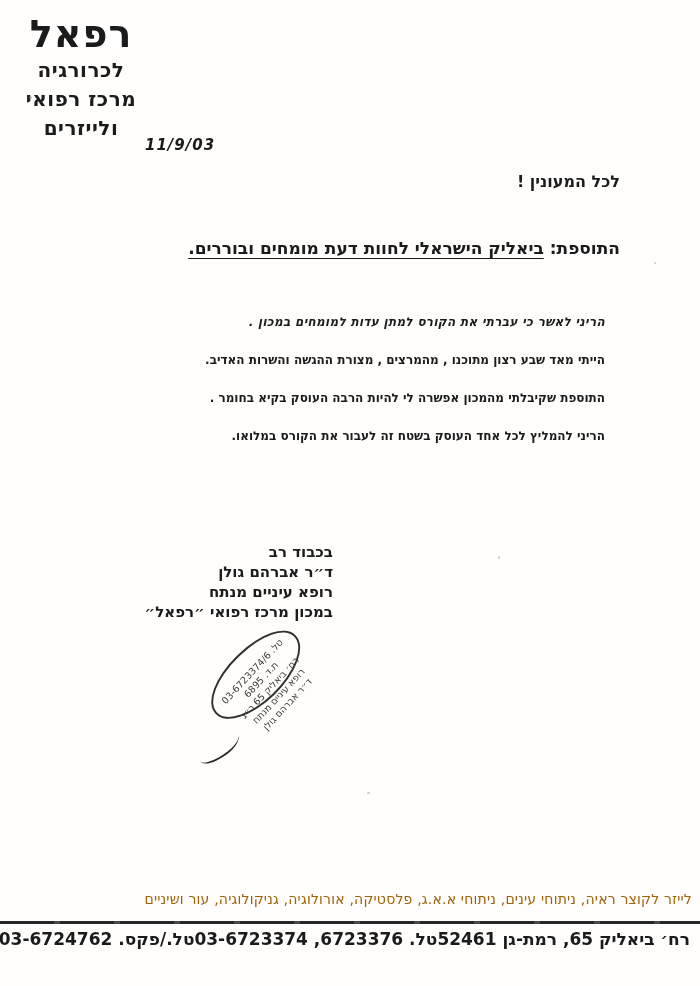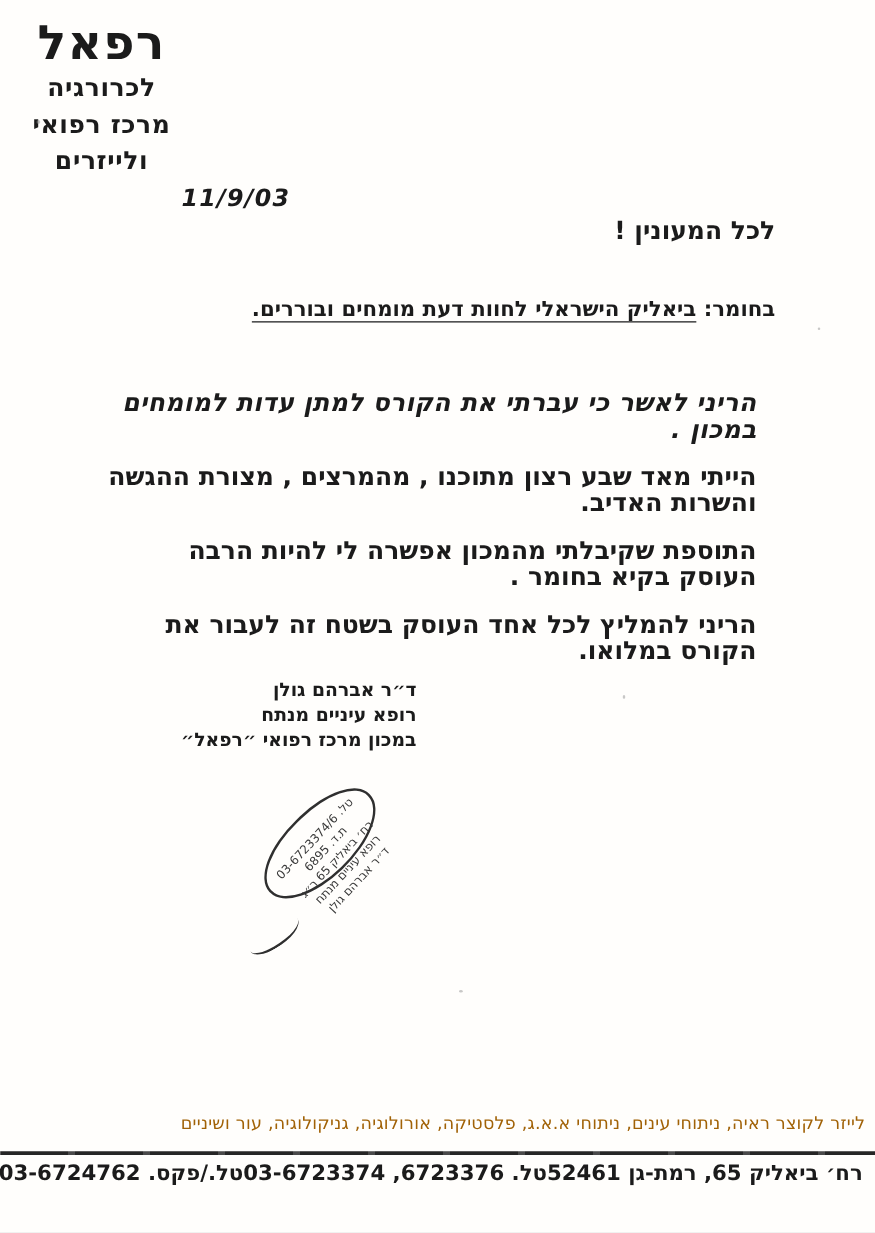--- a/index.html
+++ b/index.html
@@ -5,29 +5,29 @@
   html,body{margin:0;padding:0;background:#e8e8e8;}
   .page{
     position:relative;width:700px;height:986px;margin:0 auto;
     background:#fffefc;color:#1b1b1b;overflow:hidden;
     font-family:"DejaVu Sans",sans-serif;direction:rtl;
   }
   
   .logo{position:absolute;top:12px;right:560px;width:118px;text-align:center;font-weight:bold;}
   .logo-title{font-size:38px;line-height:44px;letter-spacing:1px;}
   .logo-sub{font-size:20px;line-height:29px;letter-spacing:0.5px;}
-  .letter-date{position:absolute;top:148px;left:145px;direction:ltr;
-    font-size:19px;font-weight:bold;font-style:italic;letter-spacing:1px;}
-  .greeting{position:absolute;top:172px;right:80px;font-size:20px;font-weight:bold;}
+  .letter-date{position:absolute;top:136px;left:145px;direction:ltr;
+    font-size:15px;font-weight:bold;font-style:italic;letter-spacing:1px;}
+  .greeting{position:absolute;top:172px;right:80px;font-size:16px;font-weight:bold;}
   
   .subject{position:absolute;top:238px;right:80px;font-size:17px;font-weight:bold;}
   .subject .u{text-decoration:underline;text-underline-offset:4px;}
   
   .body-block{position:absolute;top:312px;right:95px;width:520px;text-align:right;}
-  .body-block p{margin:0 0 17px 0;font-size:20px;line-height:21px;font-weight:bold;}
+  .body-block p{margin:0 0 17px 0;font-size:12px;line-height:21px;font-weight:bold;}
   .body-block p.hand{font-style:italic;font-weight:bold;letter-spacing:0.3px;}
   
   .signature{position:absolute;top:542px;right:367px;text-align:right;
     font-size:15px;font-weight:bold;line-height:20px;white-space:nowrap;}
   
   .stamp{position:absolute;top:630px;right:340px;width:180px;height:150px;}
   .stamp-text{position:absolute;top:28px;right:10px;width:160px;
     transform:rotate(-47deg);transform-origin:center;
     text-align:center;color:#3a3a3a;font-size:9.5px;line-height:12px;white-space:nowrap;}
   .stamp-ellipse{position:absolute;top:18px;right:48px;width:108px;height:50px;
@@ -56,32 +56,33 @@
     <div class="logo-sub">לכרורגיה</div>
     <div class="logo-sub">מרכז רפואי</div>
     <div class="logo-sub">ולייזרים</div>
   </div>
 
   <div class="letter-date">11/9/03</div>
 
   <div class="greeting">לכל המעונין !</div>
 
   <div class="subject">
-    <span>בחומר:</span>
+    <span>התוספת:</span>
     <span class="u">ביאליק הישראלי לחוות דעת מומחים ובוררים.</span>
   </div>
 
   <div class="body-block">
     <p class="hand">הריני לאשר כי עברתי את הקורס  למתן עדות למומחים  במכון .</p>
     <p>הייתי מאד שבע רצון מתוכנו , מהמרצים , מצורת ההגשה והשרות האדיב.</p>
     <p>התוספת שקיבלתי מהמכון אפשרה לי להיות הרבה העוסק בקיא בחומר .</p>
     <p>הריני להמליץ לכל אחד העוסק בשטח זה לעבור את הקורס במלואו.</p>
   </div>
 
   <div class="signature">
+    <div>בכבוד רב</div>
     <div>ד״ר אברהם גולן</div>
     <div>רופא עיניים מנתח</div>
     <div>במכון מרכז רפואי ״רפאל״</div>
   </div>
 
   <div class="stamp">
     <div class="stamp-ellipse"></div>
     <div class="stamp-tail"></div>
     <div class="stamp-text">
       <div>טל. 03-6723374/6</div>

